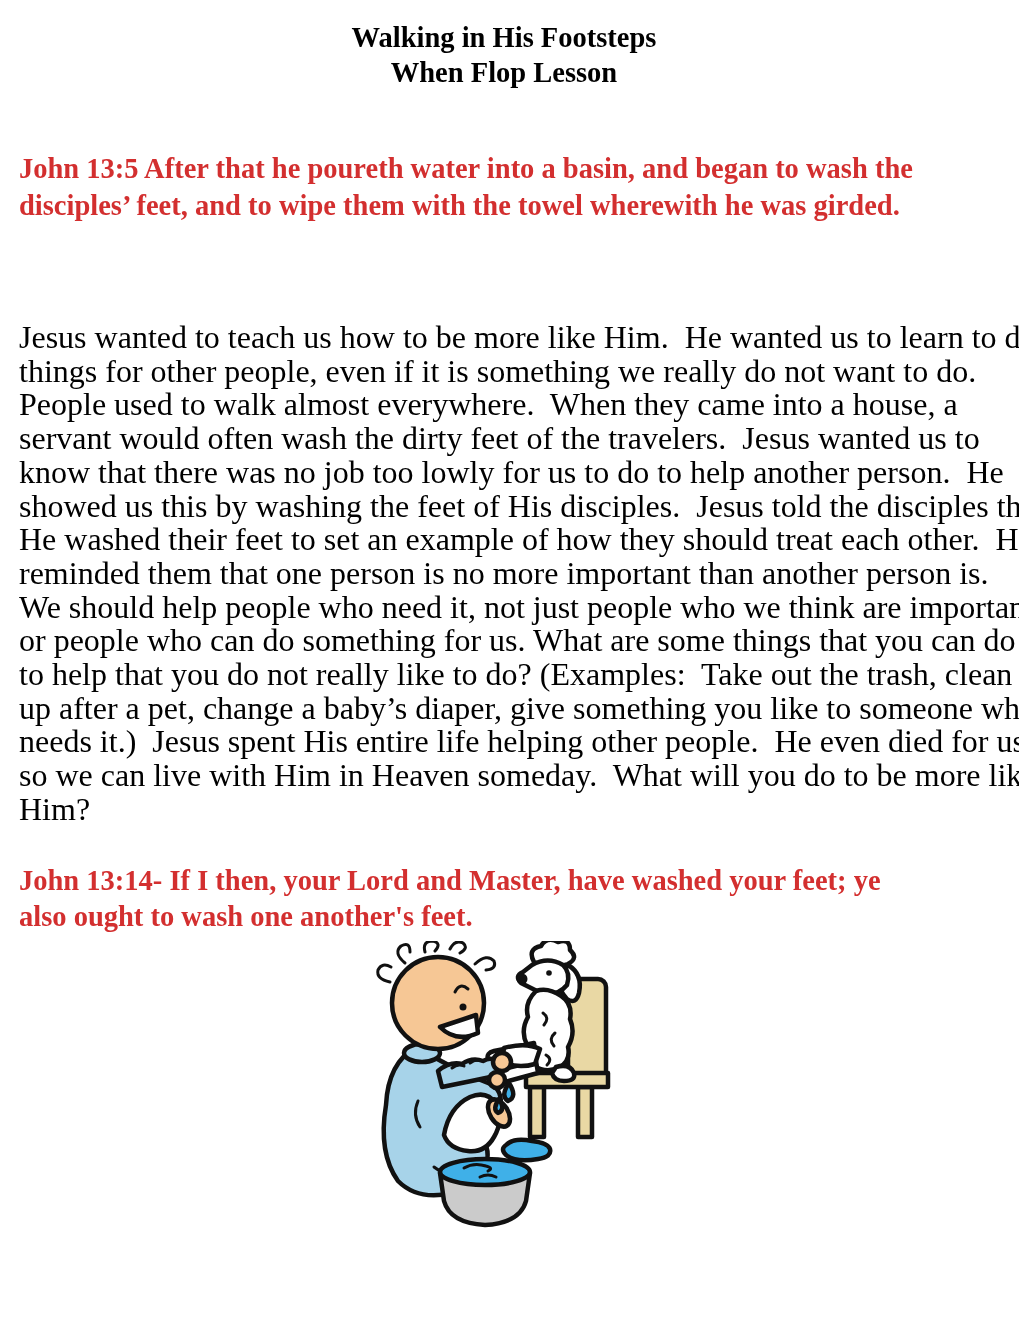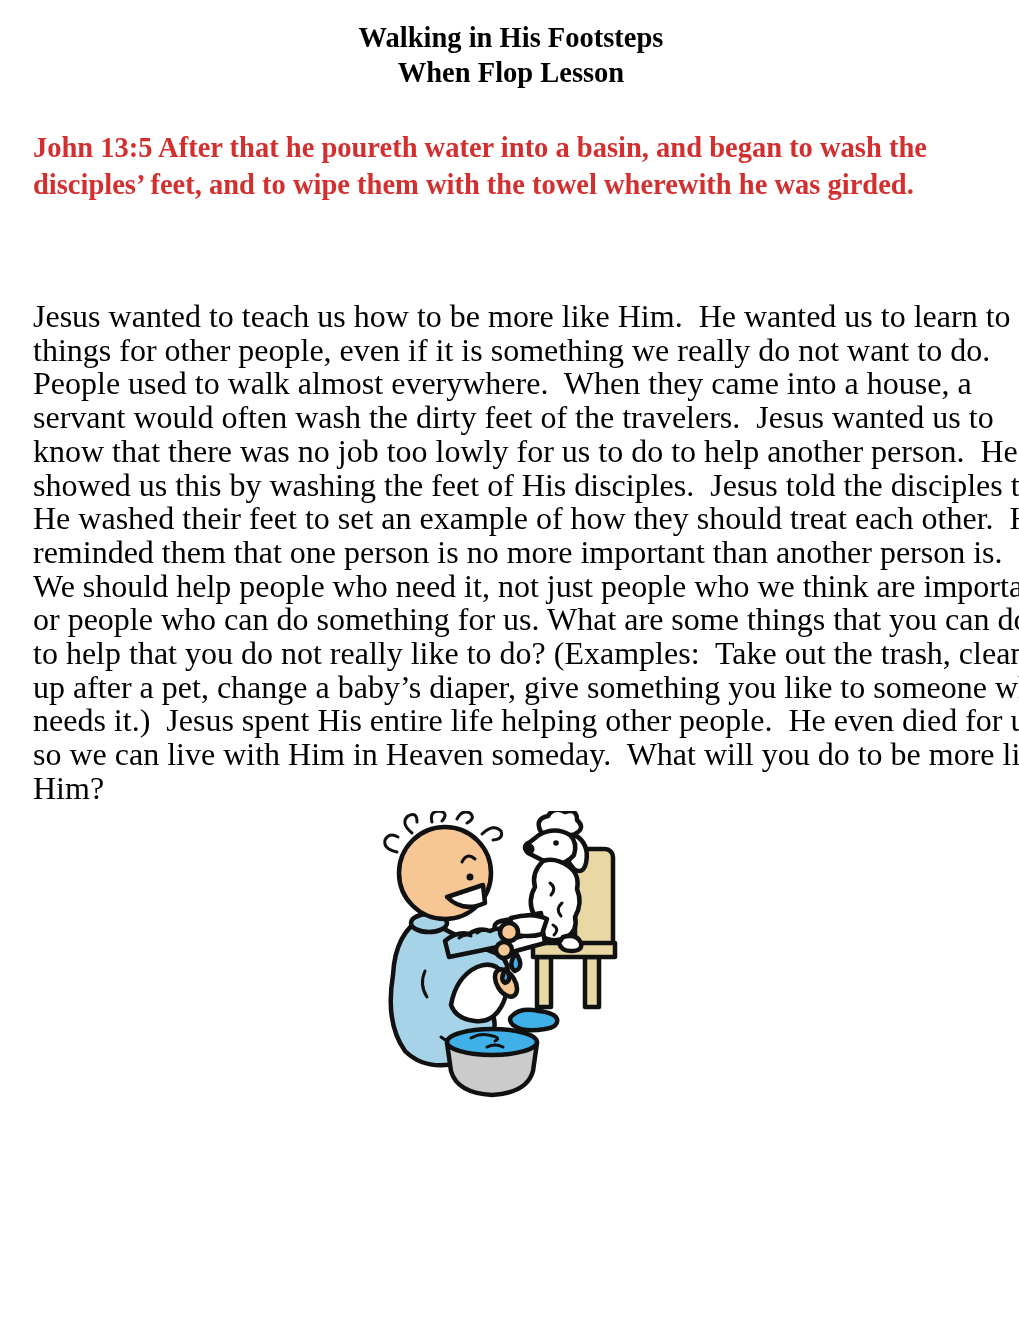--- a/index.html
+++ b/index.html
@@ -5,42 +5,42 @@
   html, body { margin: 0; padding: 0; background: #ffffff; }
   body {
     width: 1019px; height: 1319px;
     font-family: "Liberation Serif", "DejaVu Serif", serif;
     color: #000000;
   }
   .page {
     position: relative;
     width: 1019px; height: 1319px;
     box-sizing: border-box;
-    padding: 20px 30px 0 33px;
+    padding: 20px 30px 0 19px;
     overflow: hidden;
     background: #ffffff;
   }
   .title {
     margin: 0;
     text-align: center;
     font-size: 28.5px;
     line-height: 35px;
     font-weight: bold;
     color: #000000;
     white-space: pre;
   }
   .verse {
     margin: 0;
     color: #d32f2f;
     font-weight: bold;
     font-size: 28.5px;
     line-height: 36.5px;
     white-space: pre;
   }
-  .verse-top { margin-top: 40px; }
+  .verse-top { margin-top: 61px; }
   .body-par {
     margin: 97px 0 0 0;
     font-size: 32px;
     line-height: 33.7px;
     white-space: pre;
   }
   .verse-mid { margin-top: 36px; }
   .verse-bottom { margin-top: 37px; }
   .illustration { display: block; margin: 5px auto 0 auto; }
   .ink { stroke: #111111; stroke-width: 4.5; stroke-linejoin: round; stroke-linecap: round; }
@@ -65,20 +65,22 @@
 He washed their feet to set an example of how they should treat each other.  He
 reminded them that one person is no more important than another person is.
 We should help people who need it, not just people who we think are important
 or people who can do something for us. What are some things that you can do
 to help that you do not really like to do? (Examples:  Take out the trash, clean
 up after a pet, change a baby’s diaper, give something you like to someone who
 needs it.)  Jesus spent His entire life helping other people.  He even died for us
 so we can live with Him in Heaven someday.  What will you do to be more like
 Him?</p>
 
+  <p class="verse verse-mid">John 13:14- If I then, your Lord and Master, have washed your feet; ye
+also ought to wash one another's feet.</p>
 
 
   <svg class="illustration" width="365" height="290" viewBox="0 0 365 290" role="img" aria-label="Child kneeling and washing the feet of a white poodle sitting on a tan chair, with water drops, a blue puddle and a gray basin of blue water">
 
     <g>
       <rect class="ink" x="246" y="38" width="38" height="106" rx="8" fill="#e9d8a4"></rect>
       <rect class="ink" x="208" y="146" width="14" height="50" fill="#e9d8a4"></rect>
       <rect class="ink" x="256" y="146" width="14" height="50" fill="#e9d8a4"></rect>
       <path class="ink" d="M204 132 h82 v14 h-82 z" fill="#e9d8a4"></path>
     </g>

